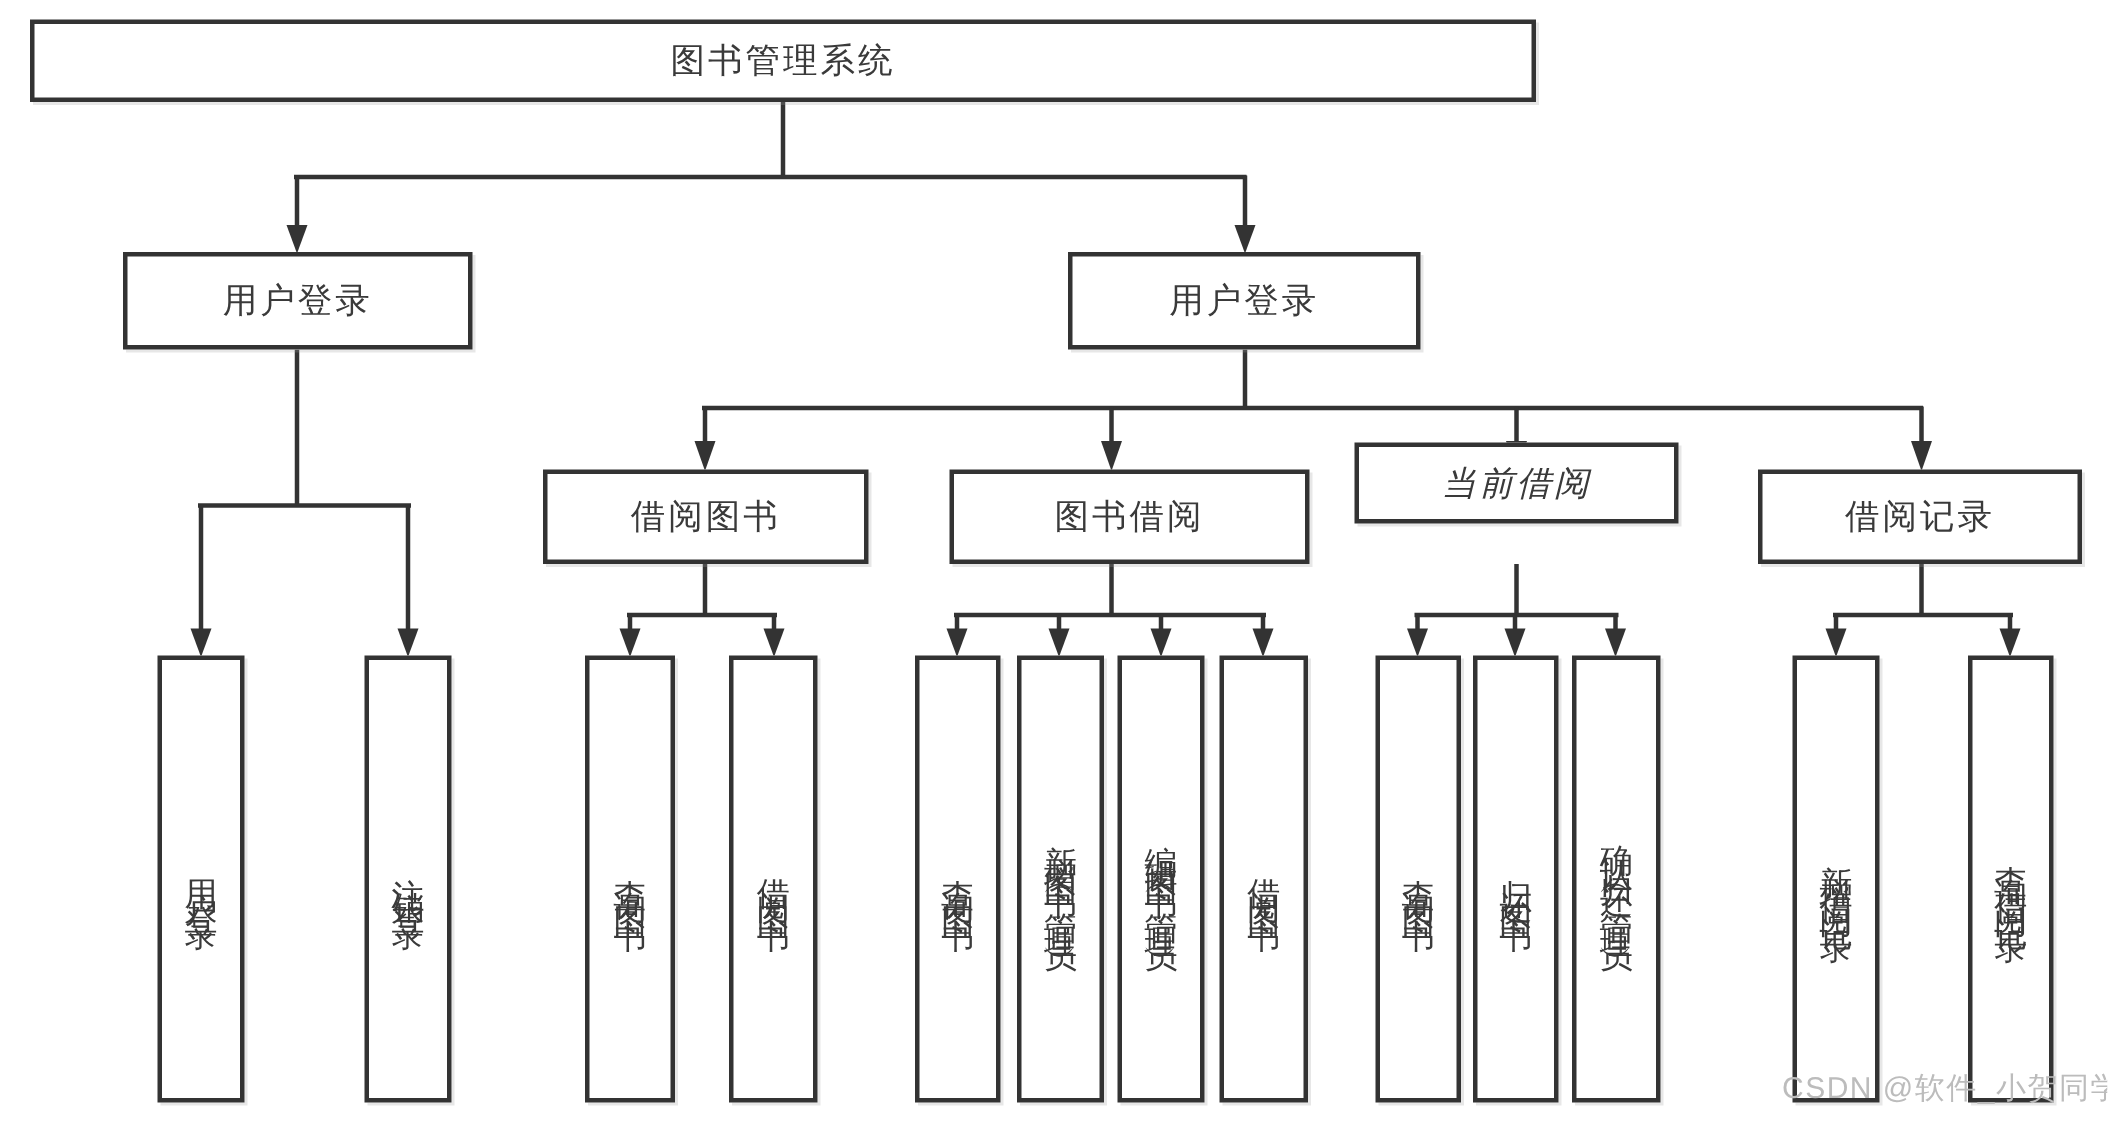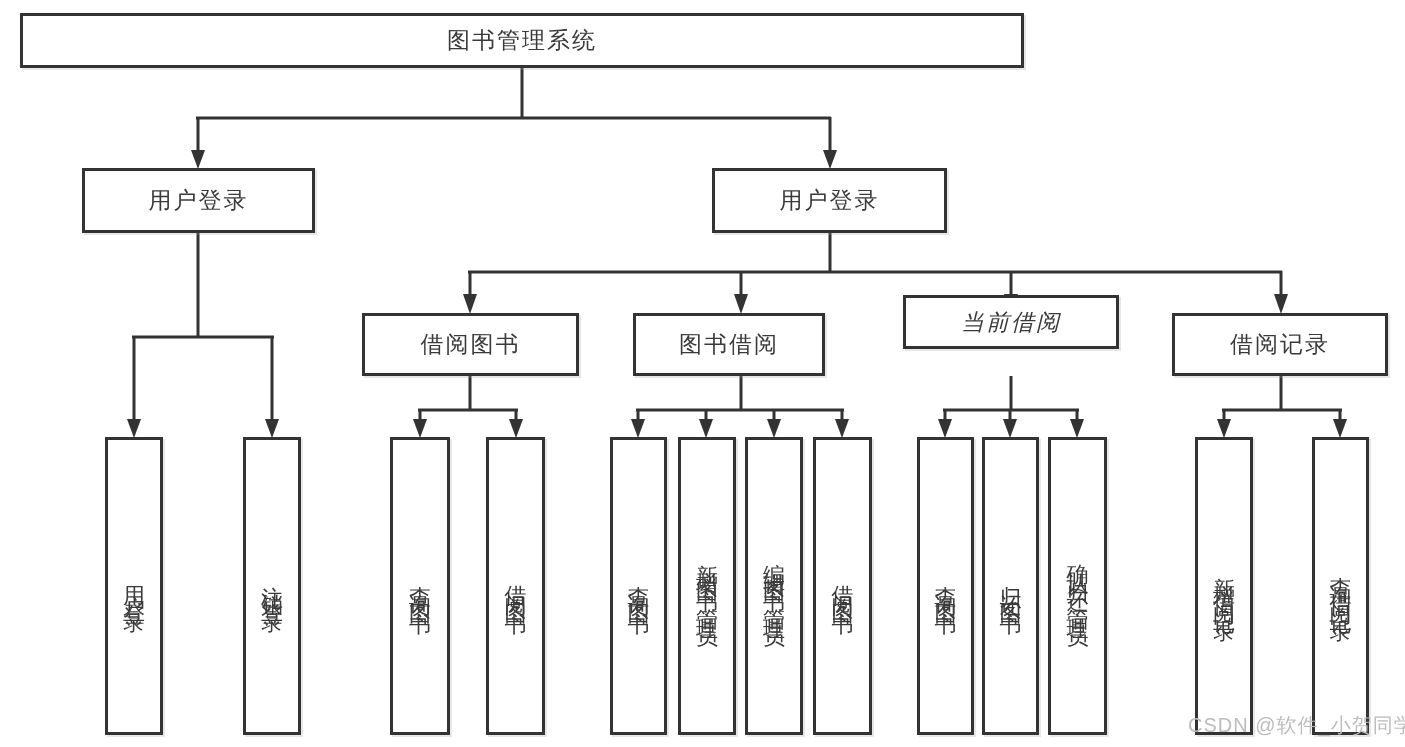--- a/index.html
+++ b/index.html
@@ -126,21 +126,21 @@
   <div class="box h" style="left:82px; top:168px; width:233px; height:65px;">
     <span>用户登录</span>
   </div>
   <div class="box h" style="left:712px; top:168px; width:235px; height:65px;">
     <span>用户登录</span>
   </div>
 
   <div class="box h" style="left:362px; top:313px; width:217px; height:63px;">
     <span>借阅图书</span>
   </div>
-  <div class="box h" style="left:633px; top:313px; width:192px; height:63px;">
+  <div class="box h" style="left:633px; top:313px; width:240px; height:63px;">
     <span>图书借阅</span>
   </div>
   <div class="box h" style="left:903px; top:295px; width:216px; height:54px;font-style:italic;">
     <span>当前借阅</span>
   </div>
   <div class="box h" style="left:1172px; top:313px; width:216px; height:63px;">
     <span>借阅记录</span>
   </div>
 
   <div class="box v" style="left:105px; top:437px; width:58px; height:298px;">

